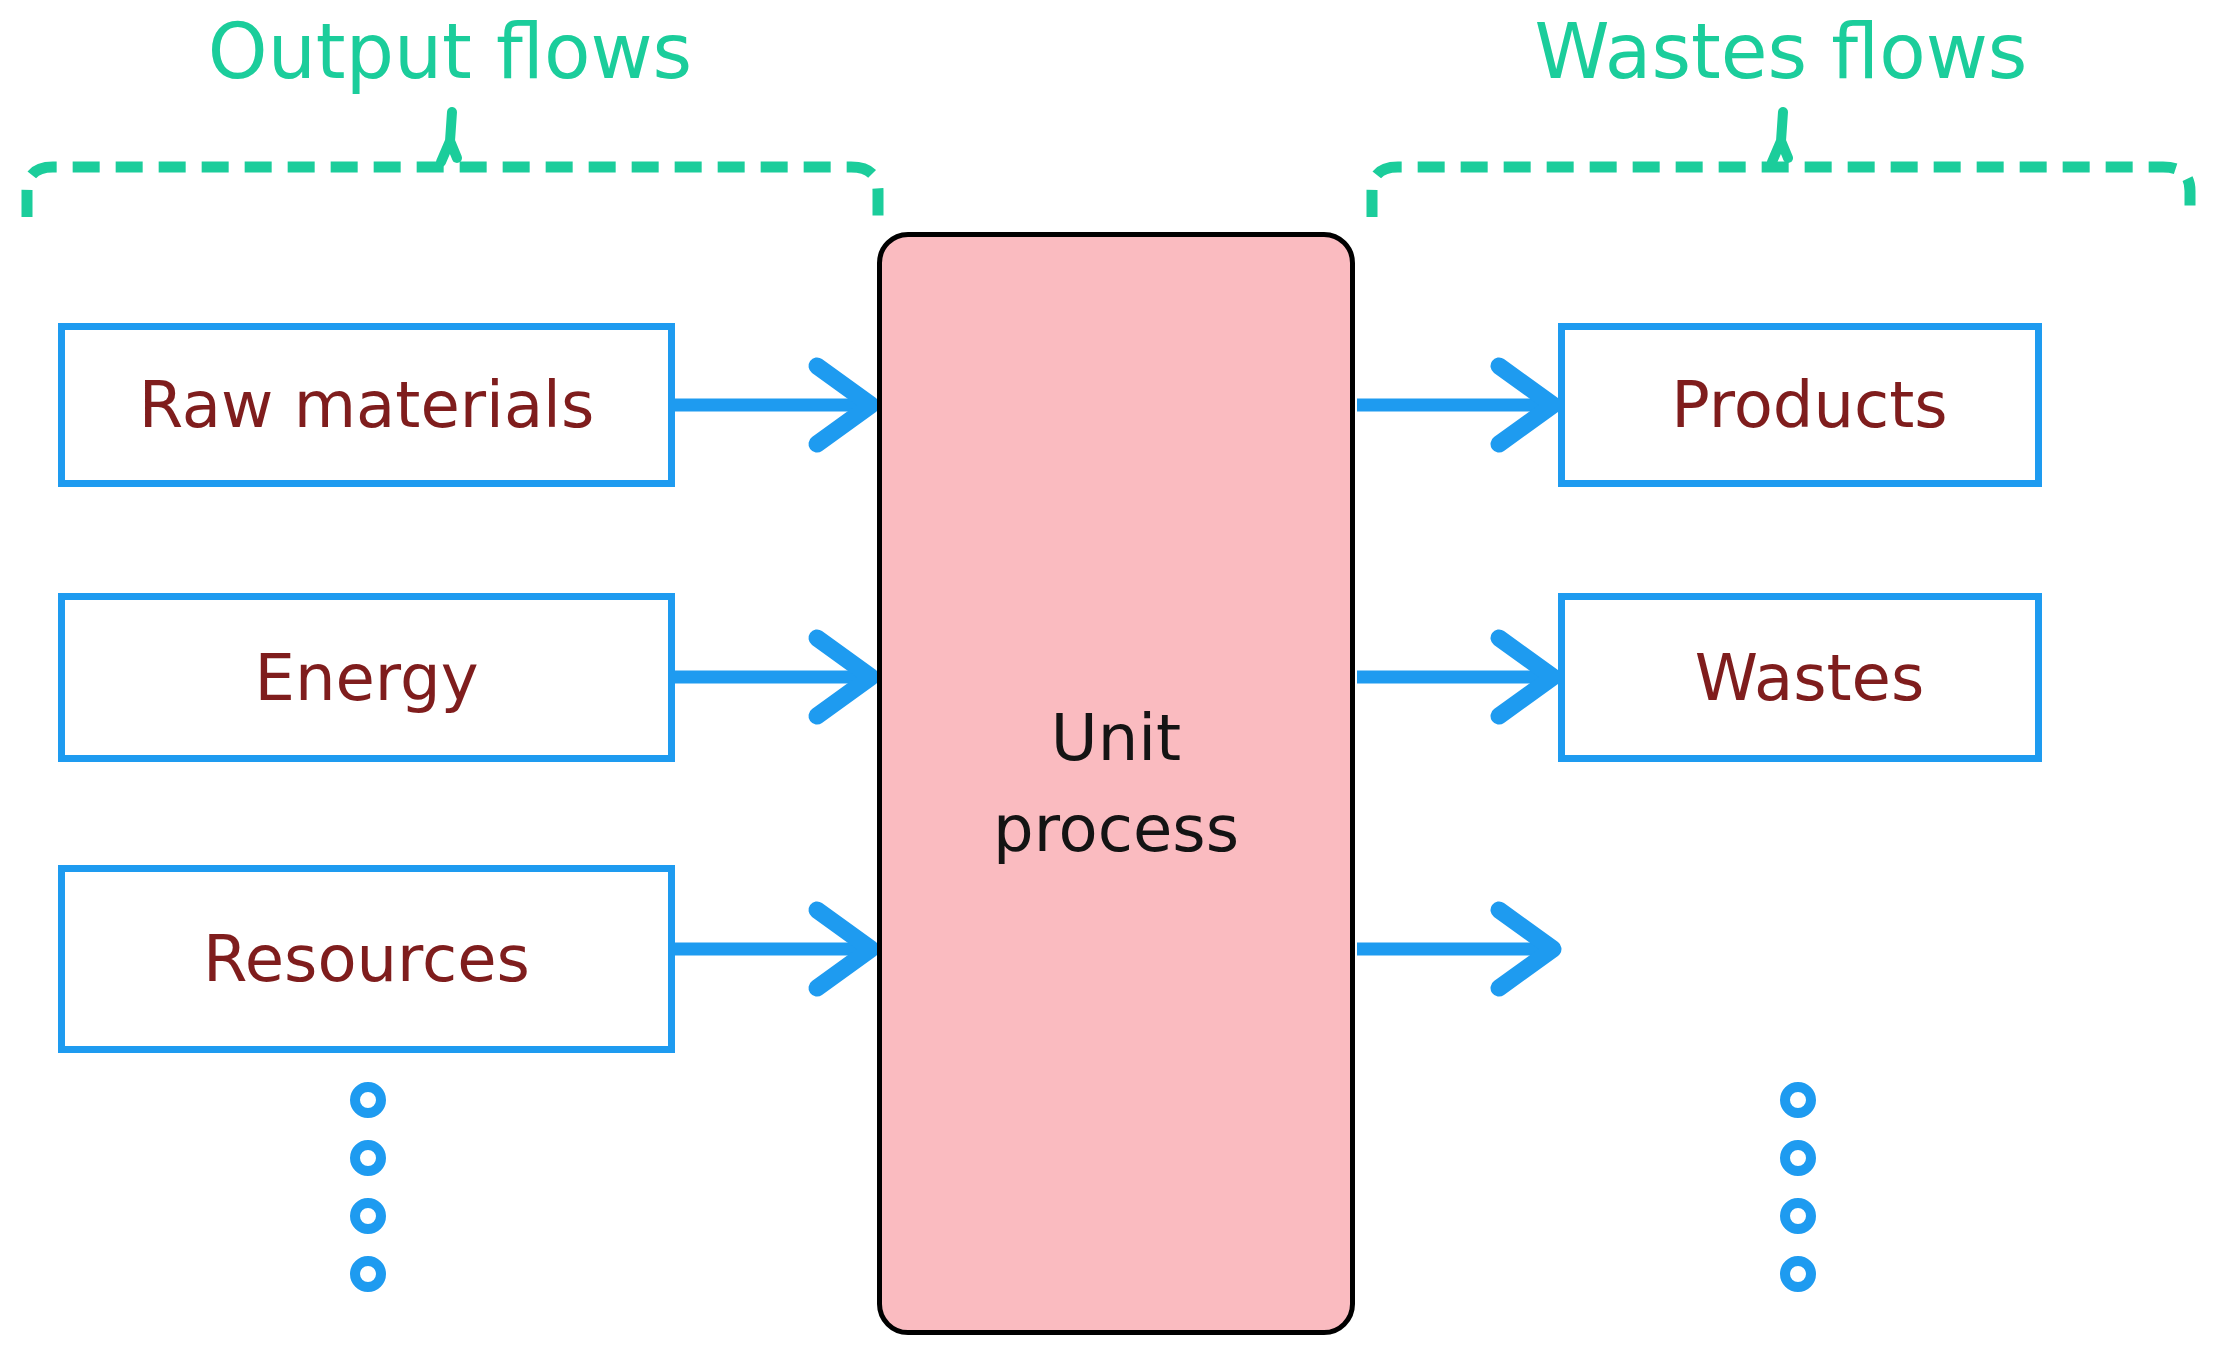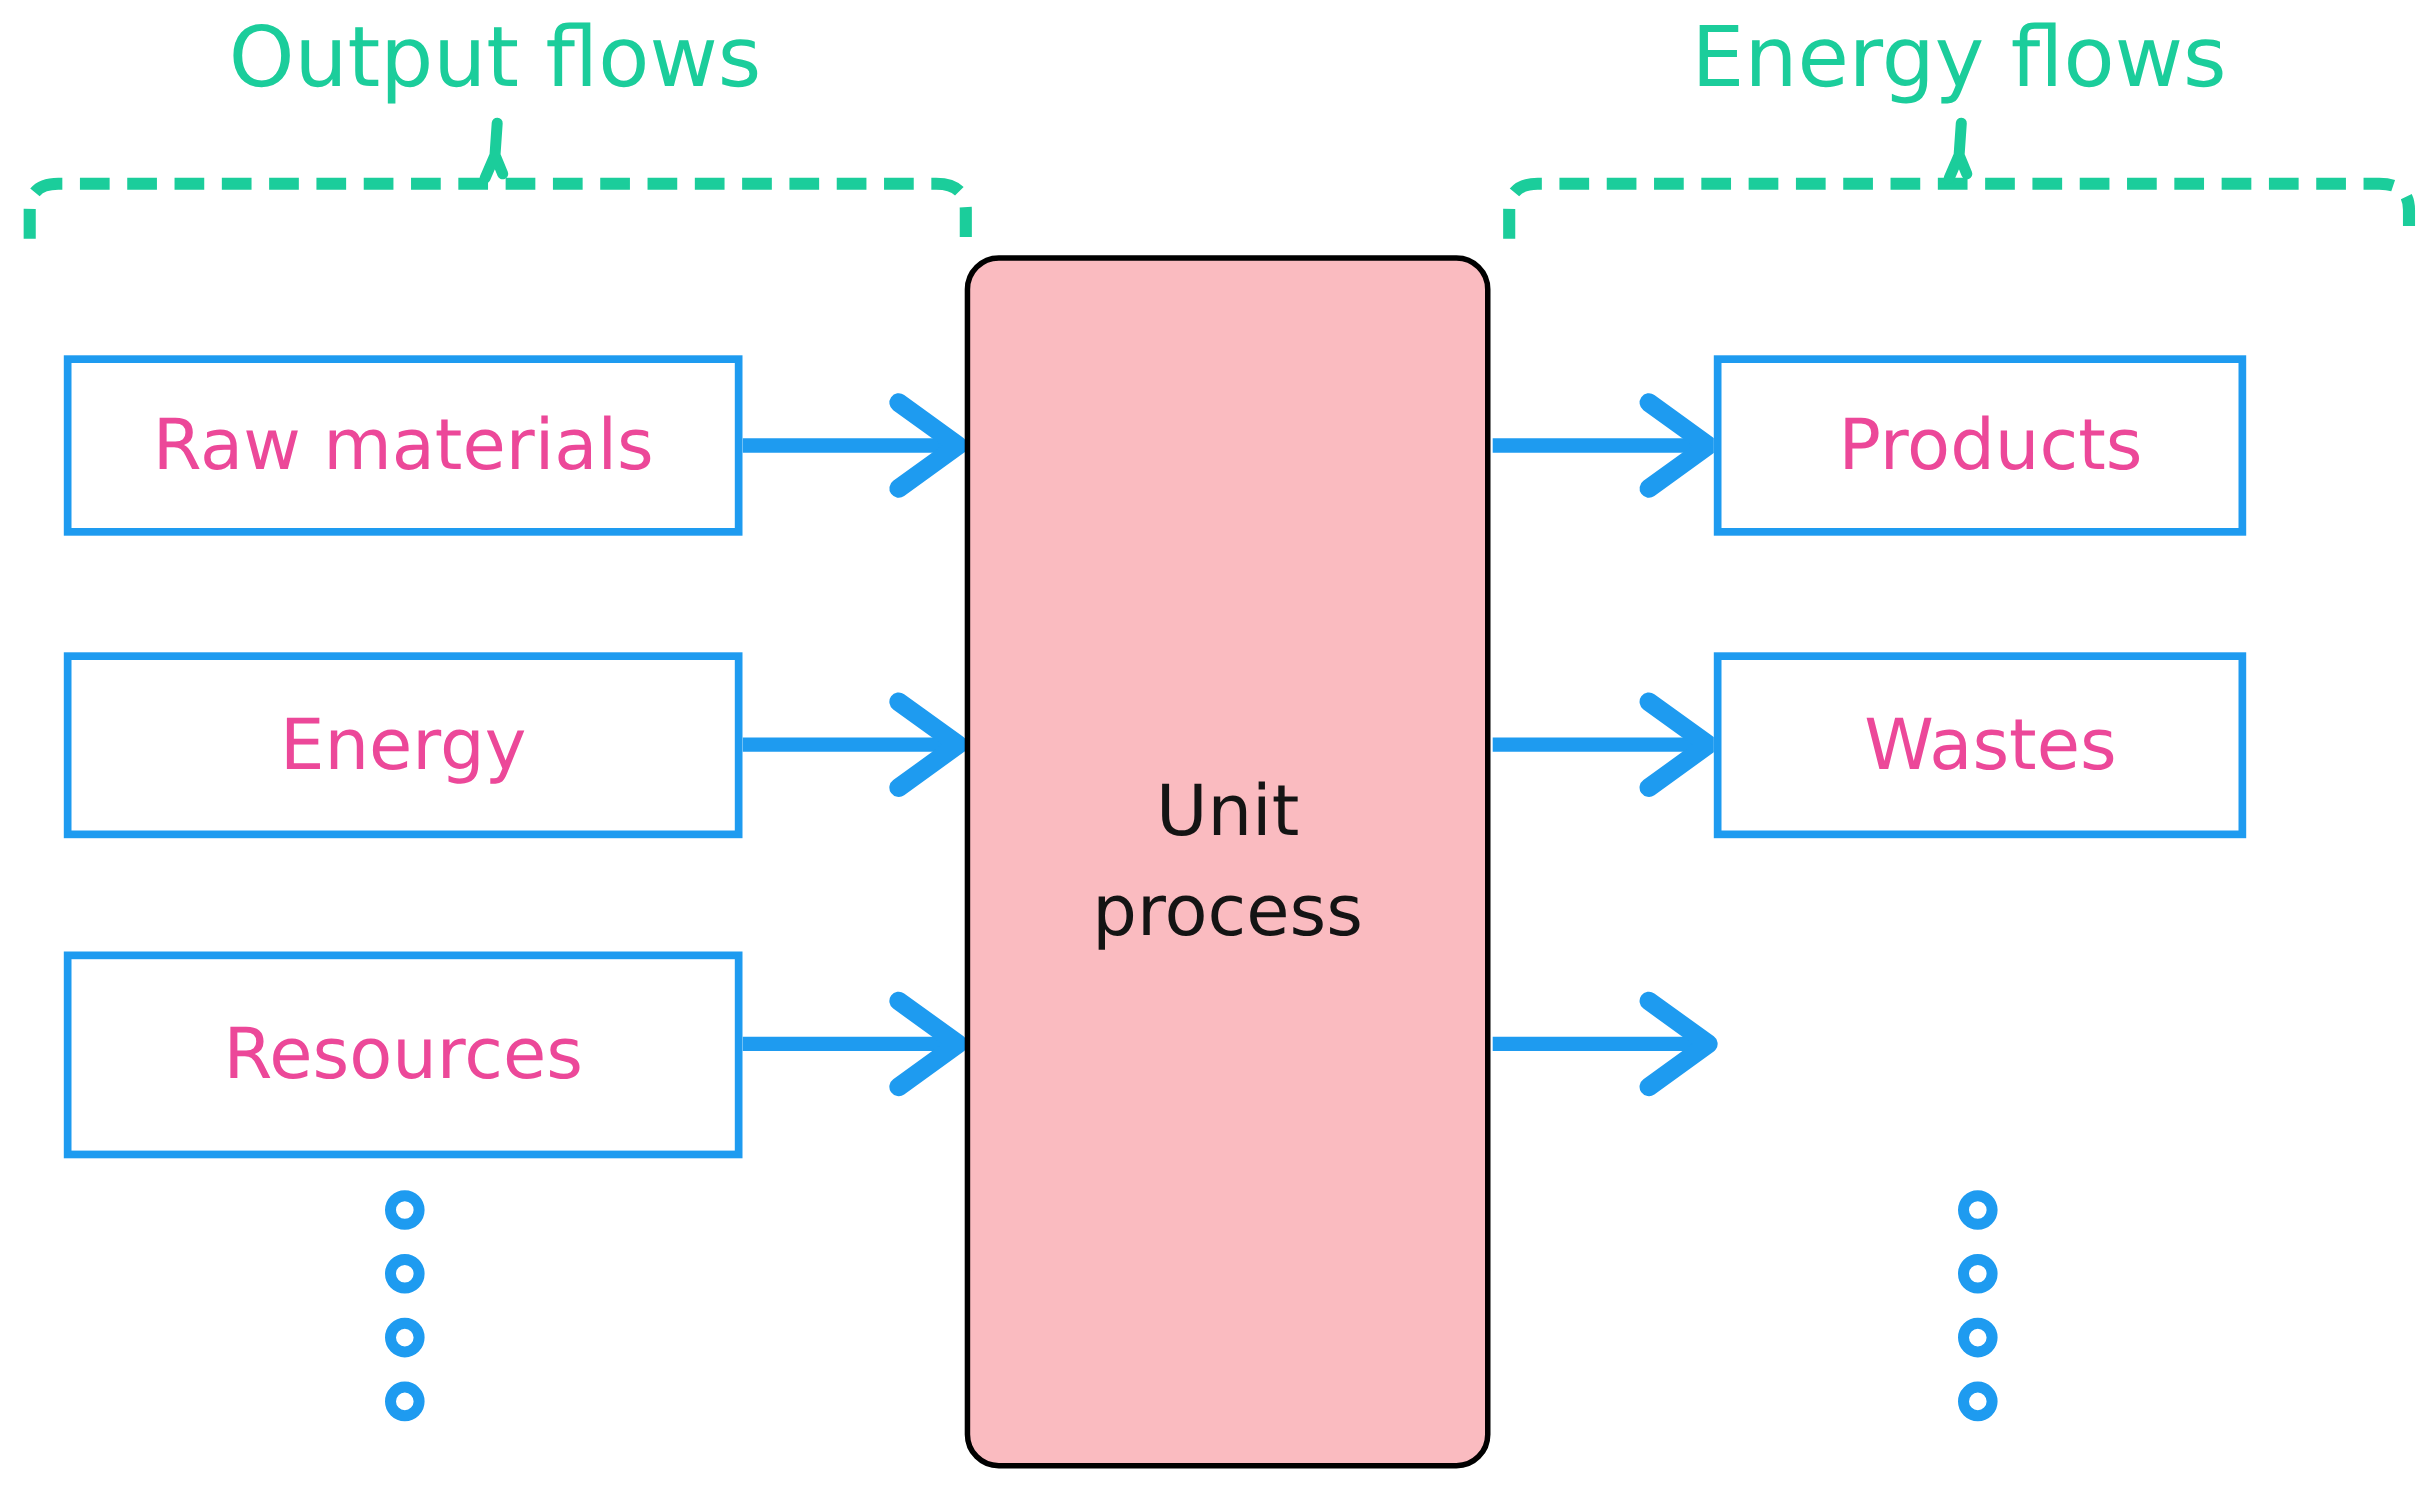--- a/index.html
+++ b/index.html
@@ -29,21 +29,21 @@
   #output-label { left: 1401px; }
 
   .flow-box {
     position: absolute;
     background: #ffffff;
     border: 7px solid #1e9bf0;
     display: flex;
     align-items: center;
     justify-content: center;
     font-size: 64px;
-    color: #ec4899;
+    color: #7f1d1d;
     white-space: nowrap;
     box-sizing: border-box;
   }
   .left-col  { left: 58px;   width: 617px; }
   .right-col { left: 1558px; width: 484px; padding-left: 19px; }
   .row-1 { top: 323px; height: 164px; }
   .row-2 { top: 593px; height: 169px; }
   .row-3 { top: 865px; height: 188px; }
 
   #process-box {
@@ -102,21 +102,21 @@
     stroke: #1e9bf0;
     stroke-width: 10;
   }
 </style>
 </head>
 <body>
 
 <div id="canvas">
 
   <div id="input-label" class="group-label">Output flows</div>
-  <div id="output-label" class="group-label">Energy flows</div>
+  <div id="output-label" class="group-label">Wastes flows</div>
 
   <svg id="shape-layer" viewBox="0 0 2214 1354" xmlns="http://www.w3.org/2000/svg">
 
     <g>
       <path class="brace-path" d="M27 217 V191 Q27 167 53 167 H851 Q878 167 878 191 V217"></path>
       <path class="brace-nub" d="M452 112 L450 141 M450 141 L441 162 M450 141 L457 158"></path>
     </g>
 
     <g>
       <path class="brace-path" d="M1372 217 V191 Q1372 167 1398 167 H2163 Q2190 167 2190 191 V217"></path>

